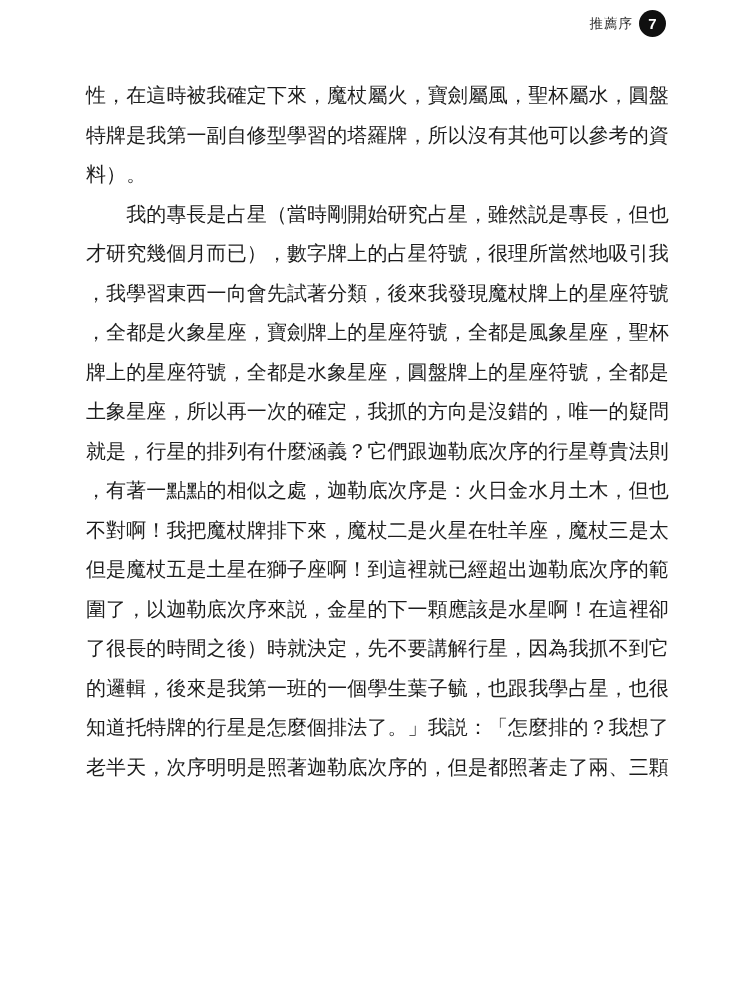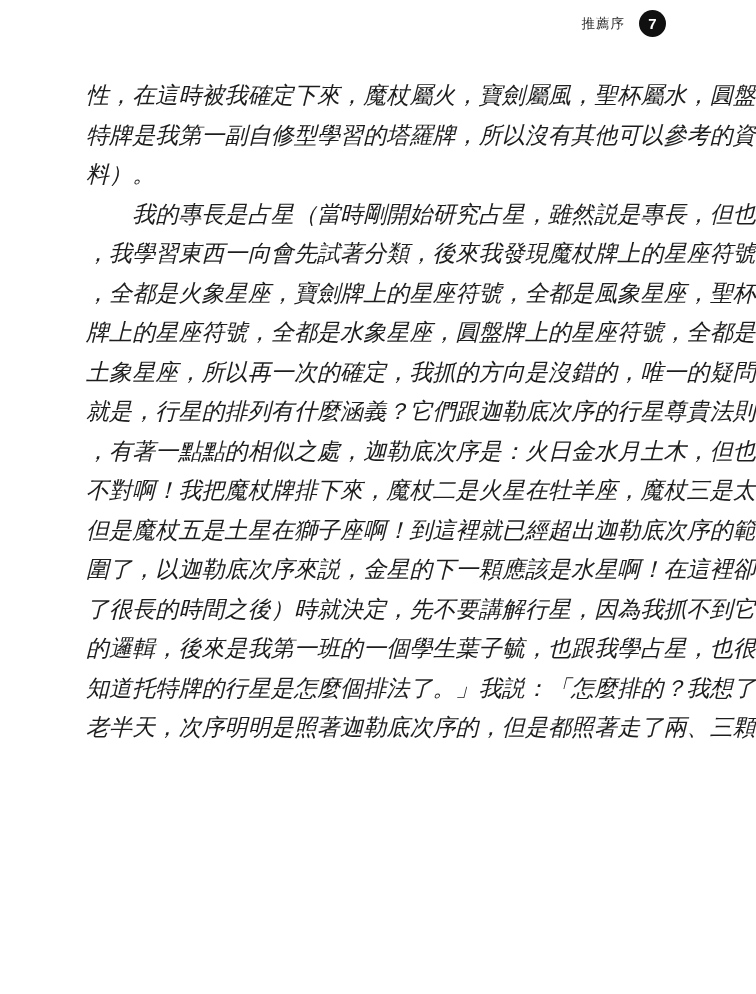--- a/index.html
+++ b/index.html
@@ -13,21 +13,21 @@
     font-family:"Liberation Sans", sans-serif;
     overflow:hidden;
   }
   
   .running-head{
     position:absolute;
     top:10px;
     right:90px;
     display:flex;
     align-items:center;
-    gap:14px;
+    gap:6px;
   }
   .section-label{
     font-size:13.5px;
     letter-spacing:1px;
     color:#2b2b2b;
   }
   .page-number-badge{
     width:27px;
     height:27px;
     border-radius:50%;
@@ -38,25 +38,24 @@
     justify-content:center;
     font-size:15px;
     font-weight:bold;
   }
   
   .body-text{
     position:absolute;
     left:86px;
     top:76px;
     width:586px;
-    font-size:23px;
+    font-size:20px;
     line-height:39.5px;
     color:#1d1d1d;
     letter-spacing:0.1px;
-    font-style:italic;
   }
   .text-line{
     height:39.5px;
     white-space:nowrap;
   }
   .paragraph{margin:0;}
 </style>
 </head>
 <body>
 
@@ -70,20 +69,21 @@
   </div>
 
   <div class="body-text" id="body-text">
       <div class="paragraph">
         <div class="text-line">性，在這時被我確定下來，魔杖屬火，寶劍屬風，聖杯屬水，圓盤</div>
         <div class="text-line">特牌是我第一副自修型學習的塔羅牌，所以沒有其他可以參考的資</div>
         <div class="text-line">料）。</div>
       </div>
       <div class="paragraph">
         <div class="text-line">　　我的專長是占星（當時剛開始研究占星，雖然説是專長，但也</div>
+        <div class="text-line">才研究幾個月而已），數字牌上的占星符號，很理所當然地吸引我</div>
         <div class="text-line">，我學習東西一向會先試著分類，後來我發現魔杖牌上的星座符號</div>
         <div class="text-line">，全都是火象星座，寶劍牌上的星座符號，全都是風象星座，聖杯</div>
         <div class="text-line">牌上的星座符號，全都是水象星座，圓盤牌上的星座符號，全都是</div>
         <div class="text-line">土象星座，所以再一次的確定，我抓的方向是沒錯的，唯一的疑問</div>
         <div class="text-line">就是，行星的排列有什麼涵義？它們跟迦勒底次序的行星尊貴法則</div>
         <div class="text-line">，有著一點點的相似之處，迦勒底次序是：火日金水月土木，但也</div>
         <div class="text-line">不對啊！我把魔杖牌排下來，魔杖二是火星在牡羊座，魔杖三是太</div>
         <div class="text-line">但是魔杖五是土星在獅子座啊！到這裡就已經超出迦勒底次序的範</div>
         <div class="text-line">圍了，以迦勒底次序來説，金星的下一顆應該是水星啊！在這裡卻</div>
         <div class="text-line">了很長的時間之後）時就決定，先不要講解行星，因為我抓不到它</div>

